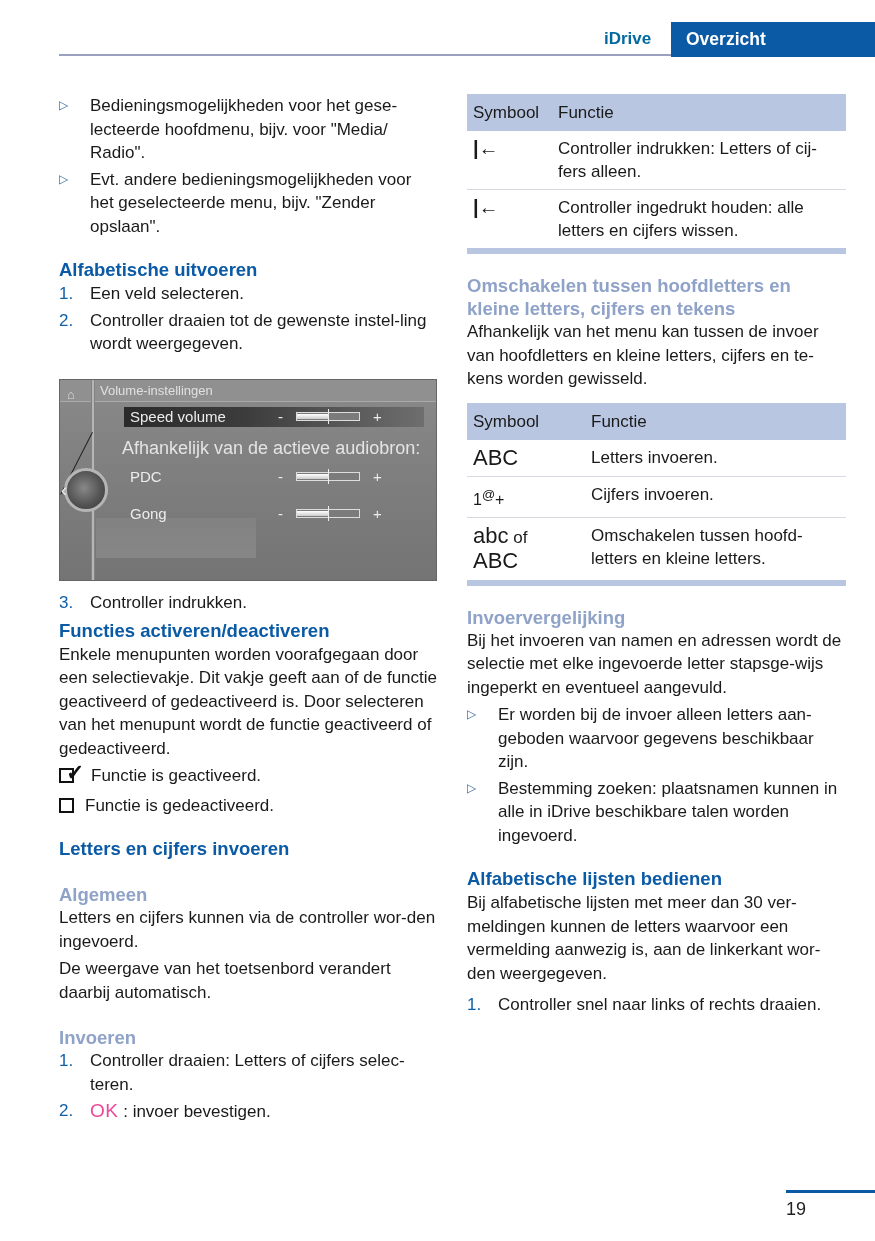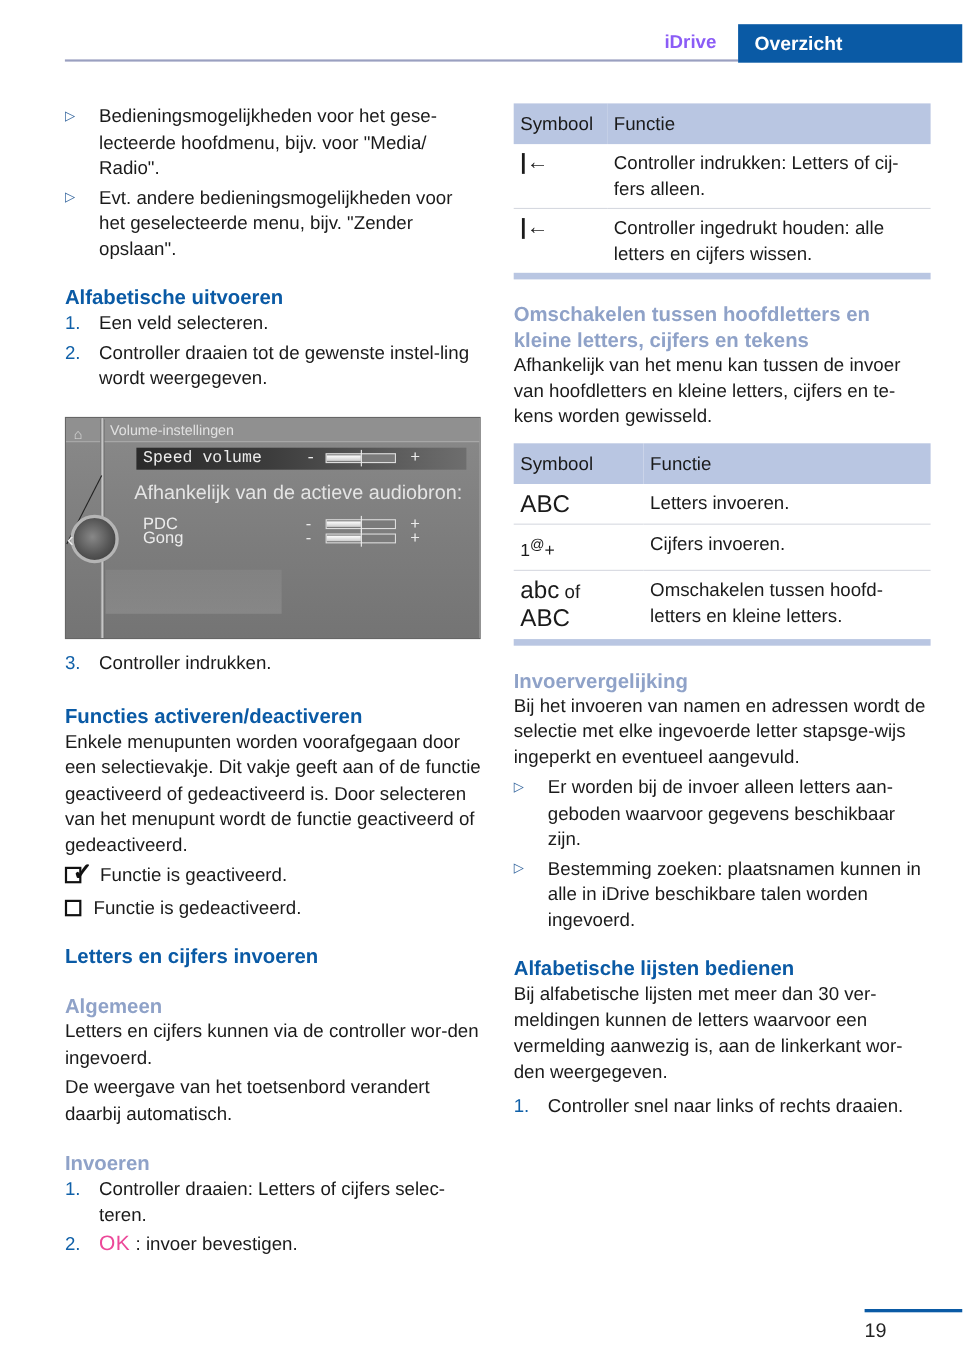--- a/index.html
+++ b/index.html
@@ -1,21 +1,21 @@
 <!DOCTYPE html>
 <html><head>
   <meta charset="utf-8">
   <style>
     * { box-sizing: border-box; margin: 0; padding: 0; }
     html, body { width: 875px; height: 1241px; background: #ffffff; overflow: hidden; }
     body { position: relative; font-family: "Liberation Sans", sans-serif; color: #1a1a1a; font-size: 17px; line-height: 23.5px; }
 
     
     .header-line { position: absolute; left: 59px; top: 54px; width: 612px; height: 2px; background: #9aa0c0; }
-    .hdr-idrive { position: absolute; left: 604px; top: 28px; font-size: 17px; font-weight: bold; color: #8b5cf6; line-height: 22px; }
+    .hdr-idrive { position: absolute; left: 604px; top: 28px; font-size: 17px; font-weight: bold; color: #0369a1; line-height: 22px; }
     .hdr-tab { position: absolute; left: 671px; top: 22px; width: 204px; height: 35px; background: #0a5aa5; color: #ffffff; font-weight: bold; font-size: 17.5px; padding: 6px 0 0 15px; line-height: 22px; }
 
     .col { position: absolute; }
     .col-left { left: 59px; top: 94px; width: 378px; }
     .col-right { left: 467px; top: 94px; width: 379px; }
 
     .bullet { position: relative; padding-left: 31px; margin-bottom: 3px; }
     .bullet .tri { position: absolute; left: 0; top: 0; color: #3a6aa0; font-size: 12px; }
     .num-item { position: relative; padding-left: 31px; margin-bottom: 3px; }
     .num-item .num { position: absolute; left: 0; top: 0; color: #1060a8; }
@@ -27,21 +27,21 @@
 
     
     .shot { position: absolute; left: 59px; top: 379px; width: 378px; height: 202px; background: linear-gradient(180deg, #8a8a8a 0%, #7d7d7d 55%, #747474 100%); border: 1px solid #666; overflow: hidden; color: #ececec; font-size: 15px; }
     .shot .topbar { position: absolute; left: 0; top: 0; right: 0; height: 22px; background: #909090; border-bottom: 1px solid #aaa; }
     .shot .home { position: absolute; left: 7px; top: 3px; font-size: 13px; color: #ddd; }
     .shot .title { position: absolute; left: 40px; top: 3px; font-size: 13px; color: #e0e0e0; line-height: 16px; }
     .shot .rail { position: absolute; left: 31px; top: 0; width: 4px; height: 202px; background: linear-gradient(90deg, #6a6a6a, #cfcfcf, #6a6a6a); border-radius: 2px; }
     .shot .knob { position: absolute; left: 4px; top: 88px; width: 44px; height: 44px; border-radius: 50%; background: radial-gradient(circle at 45% 45%, #888 0%, #555 55%, #333 100%); border: 3px solid #b5b5b5; }
     .shot .chev { position: absolute; left: 1px; top: 99px; font-size: 18px; color: #eee; }
     .shot .row { position: absolute; left: 64px; width: 300px; height: 20px; line-height: 20px; font-size: 15px; }
-    .shot .row.sel { background: linear-gradient(90deg, #2a2a2a 0%, #3c3c3c 40%, #6e6e6e 100%); font-family: Liberation Mono, monospace; }
+    .shot .row.sel { background: linear-gradient(90deg, #2a2a2a 0%, #3c3c3c 40%, #6e6e6e 100%); }
     .shot .row .lbl { position: absolute; left: 6px; top: 0; }
     .shot .row .minus { position: absolute; left: 154px; top: 0; }
     .shot .row .plus { position: absolute; left: 249px; top: 0; }
     .shot .slider { position: absolute; left: 172px; top: 5px; width: 64px; height: 9px; border: 1px solid #ddd; background: #7b7b7b; }
     .shot .slider .fill { position: absolute; left: 0; top: 1px; height: 5px; background: linear-gradient(180deg, #fff, #ccc); }
     .shot .slider .mark { position: absolute; top: -4px; width: 1px; height: 15px; background: #eee; }
     .shot .note { position: absolute; left: 62px; top: 57px; font-size: 18px; color: #e4e4e4; }
     .shot .pointer { position: absolute; left: 32px; top: 52px; width: 1px; height: 70px; background: #222; transform-origin: top left; transform: rotate(27deg); }
     .shot .bands { position: absolute; left: 36px; top: 138px; width: 160px; height: 40px; background: linear-gradient(180deg, rgba(255,255,255,0.06), rgba(255,255,255,0.12)); }
 
@@ -122,38 +122,38 @@
   <div class="row" style="top:87px;">
     <span class="lbl">PDC</span>
     <span class="minus">-</span>
     <div class="slider">
       <div class="fill" style="width: 50%;"></div>
       <div class="mark" style="left: 50%;"></div>
     </div>
     <span class="plus">+</span>
   </div>
 
-  <div class="row" style="top:100px;">
+  <div class="row" style="top:124px;">
     <span class="lbl">Gong</span>
     <span class="minus">-</span>
     <div class="slider">
       <div class="fill" style="width: 50%;"></div>
       <div class="mark" style="left: 50%;"></div>
     </div>
     <span class="plus">+</span>
   </div>
 </div>
 
 <div class="col" style="left:59px; top:591px; width:378px;">
   <div class="num-item">
     <span class="num">3.</span>
     <span>Controller indrukken.</span>
   </div>
 
-  <h2 class="h-blue" style="margin-top:24px;">Functies activeren/deactiveren</h2>
+  <h2 class="h-blue" style="margin-top:4px;">Functies activeren/deactiveren</h2>
   <p class="para">Enkele menupunten worden voorafgegaan door een selectievakje. Dit vakje geeft aan of de functie geactiveerd of gedeactiveerd is. Door selecteren van het menupunt wordt de functie geactiveerd of gedeactiveerd.</p>
   <div class="cb-line">
     <span class="cb-icon">
         <span class="cb-check">✓</span>
       </span>
     <span>Functie is geactiveerd.</span>
   </div>
   <div class="cb-line un">
     <span class="cb-icon"></span>
     <span>Functie is gedeactiveerd.</span>

